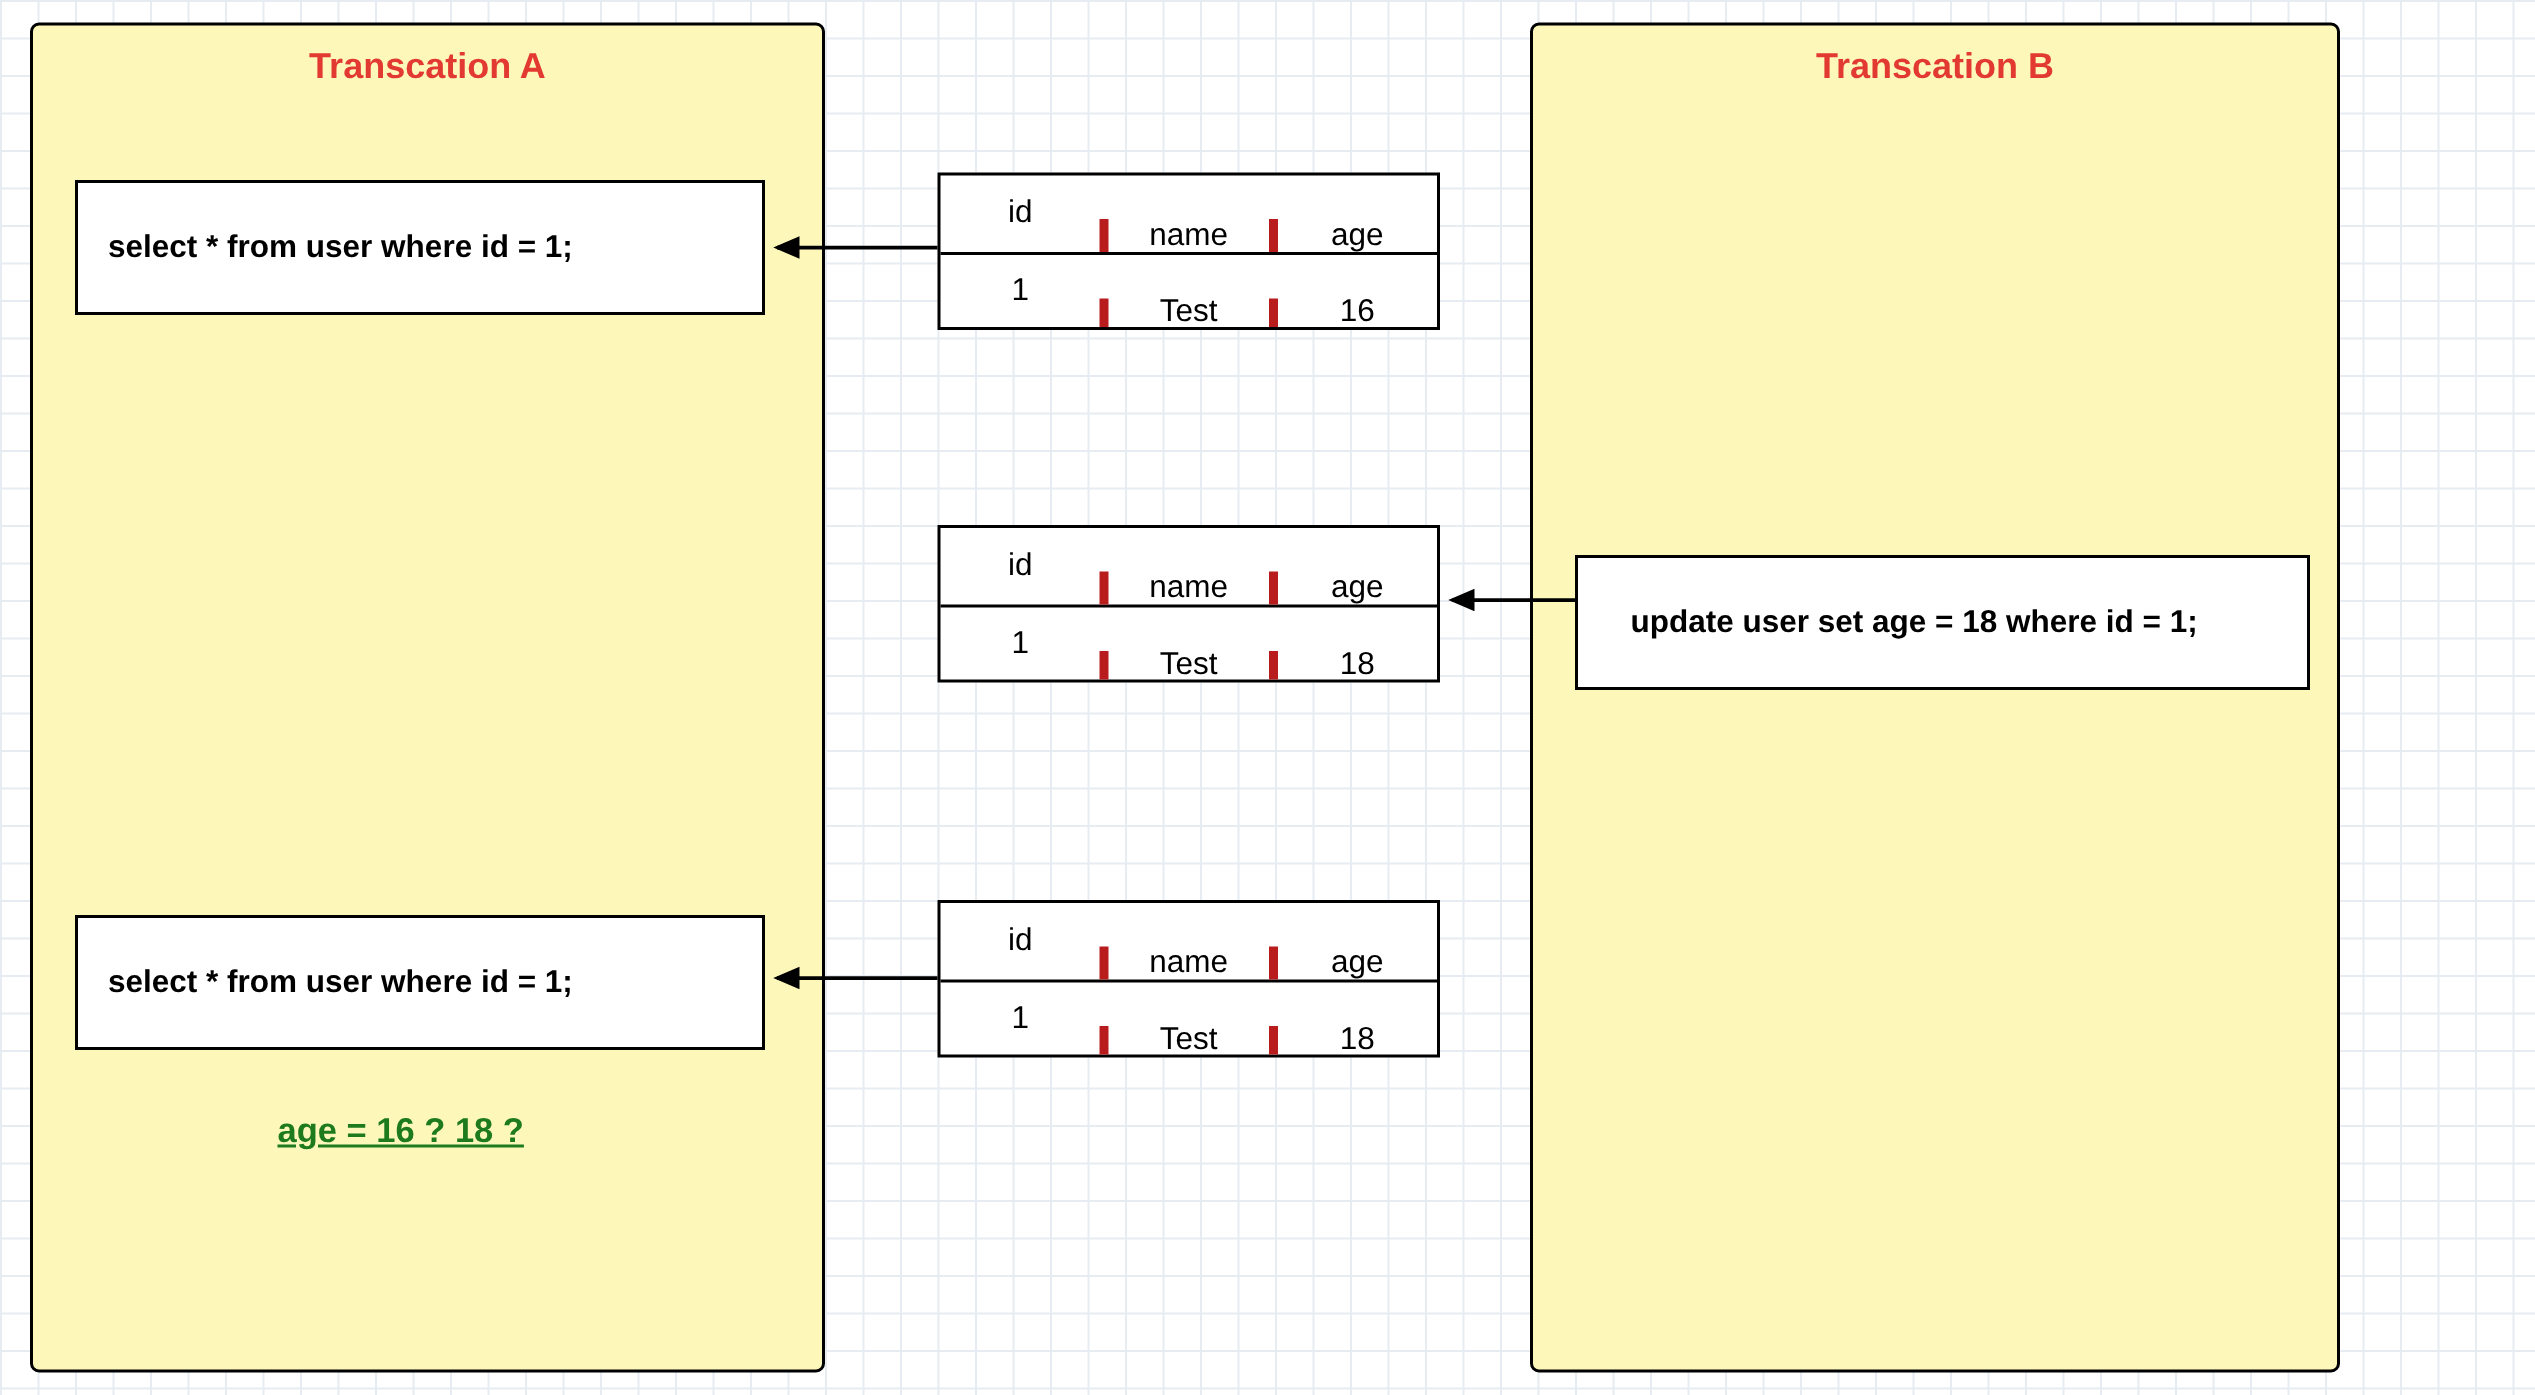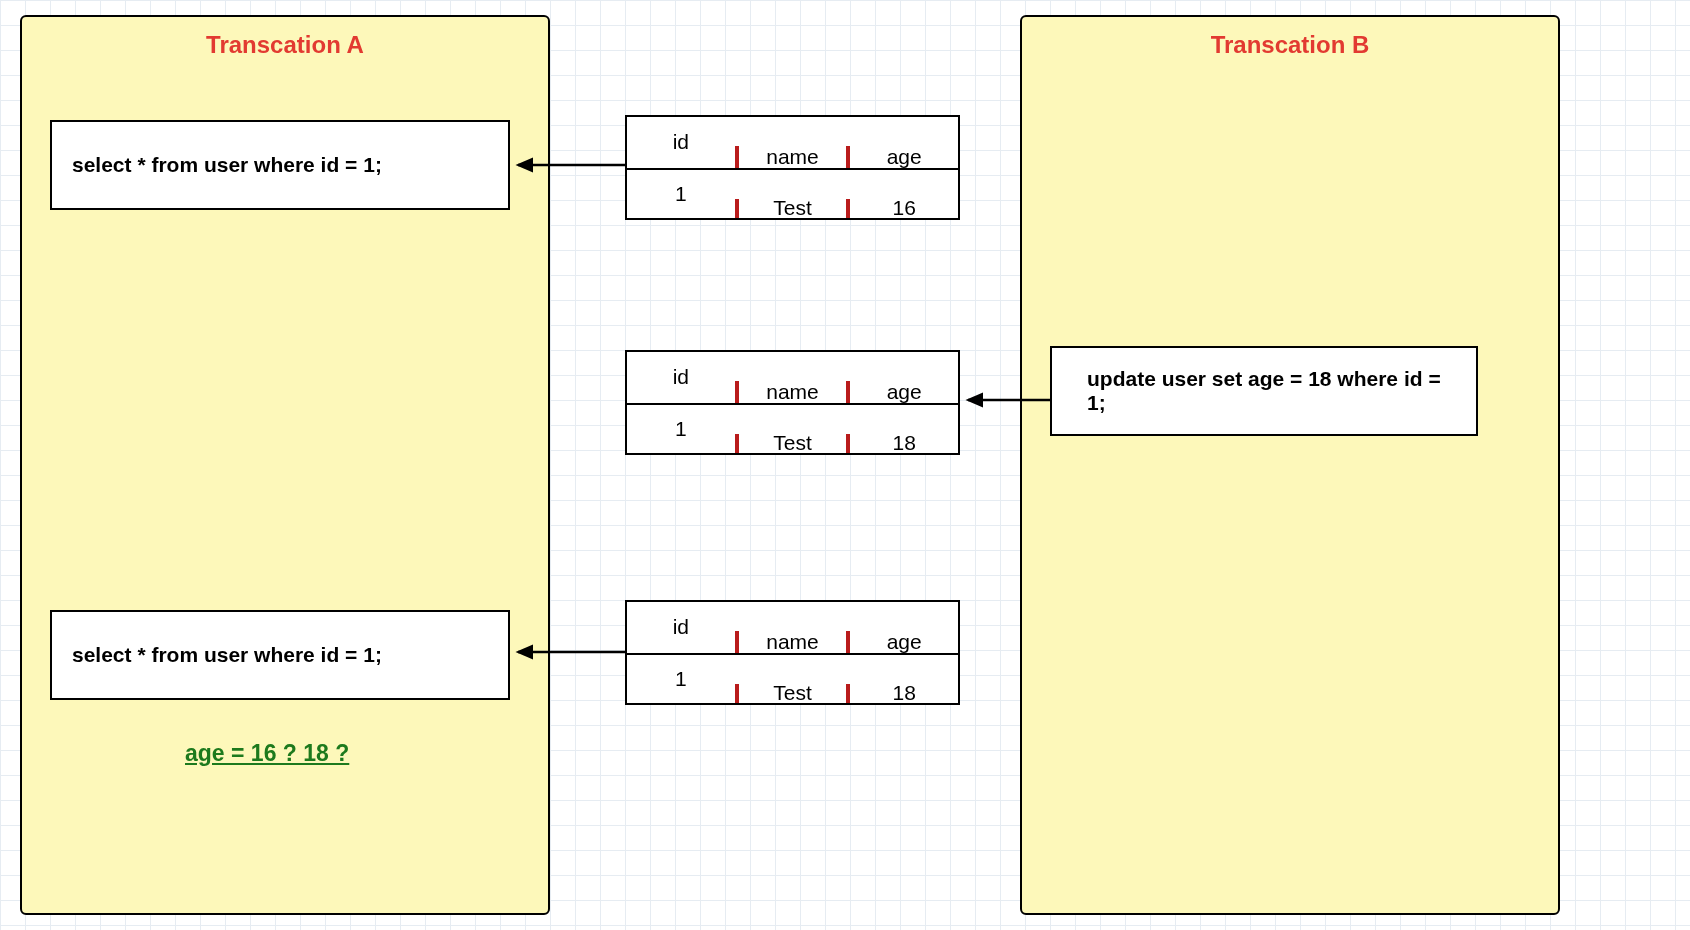--- a/index.html
+++ b/index.html
@@ -64,21 +64,21 @@
   }
   .cell {
     flex: 1;
     display: flex;
     align-items: center;
     justify-content: center;
     font-size: 21px;
     box-sizing: border-box;
   }
   .cell + .cell {
-    border-left: 4px solid #b91c1c;
+    border-left: 6px solid #b91c1c;
     margin-top: 29px;
   }
   .question {
     position: absolute;
     color: #1d7a1d;
     font-weight: bold;
     font-size: 23px;
     text-decoration: underline;
   }
   svg.arrows {
@@ -106,21 +106,21 @@
   <div class="stmt-box" style="left:50px; top:120px; width:460px; height:90px;">
     <span>select * from user where id = 1;</span>
   </div>
 
   <div class="stmt-box" style="left:50px; top:610px; width:460px; height:90px;">
     <span>select * from user where id = 1;</span>
   </div>
 
   <div class="question" style="left:185px; top:740px;">age = 16 ? 18 ?</div>
 
-  <div class="stmt-box" style="left:1050px; top:346px; width:428px; height:90px;padding-left:35px;">
+  <div class="stmt-box" style="left:1050px; top:370px; width:490px; height:90px;padding-left:35px;">
     <span>update user set age = 18 where id = 1;</span>
   </div>
 
 
   <div class="result-table" style="left:625px; top:115px; width:335px; height:105px;">
     <div class="row">
       <div class="cell">id</div>
       <div class="cell">name</div>
       <div class="cell">age</div>
     </div>

